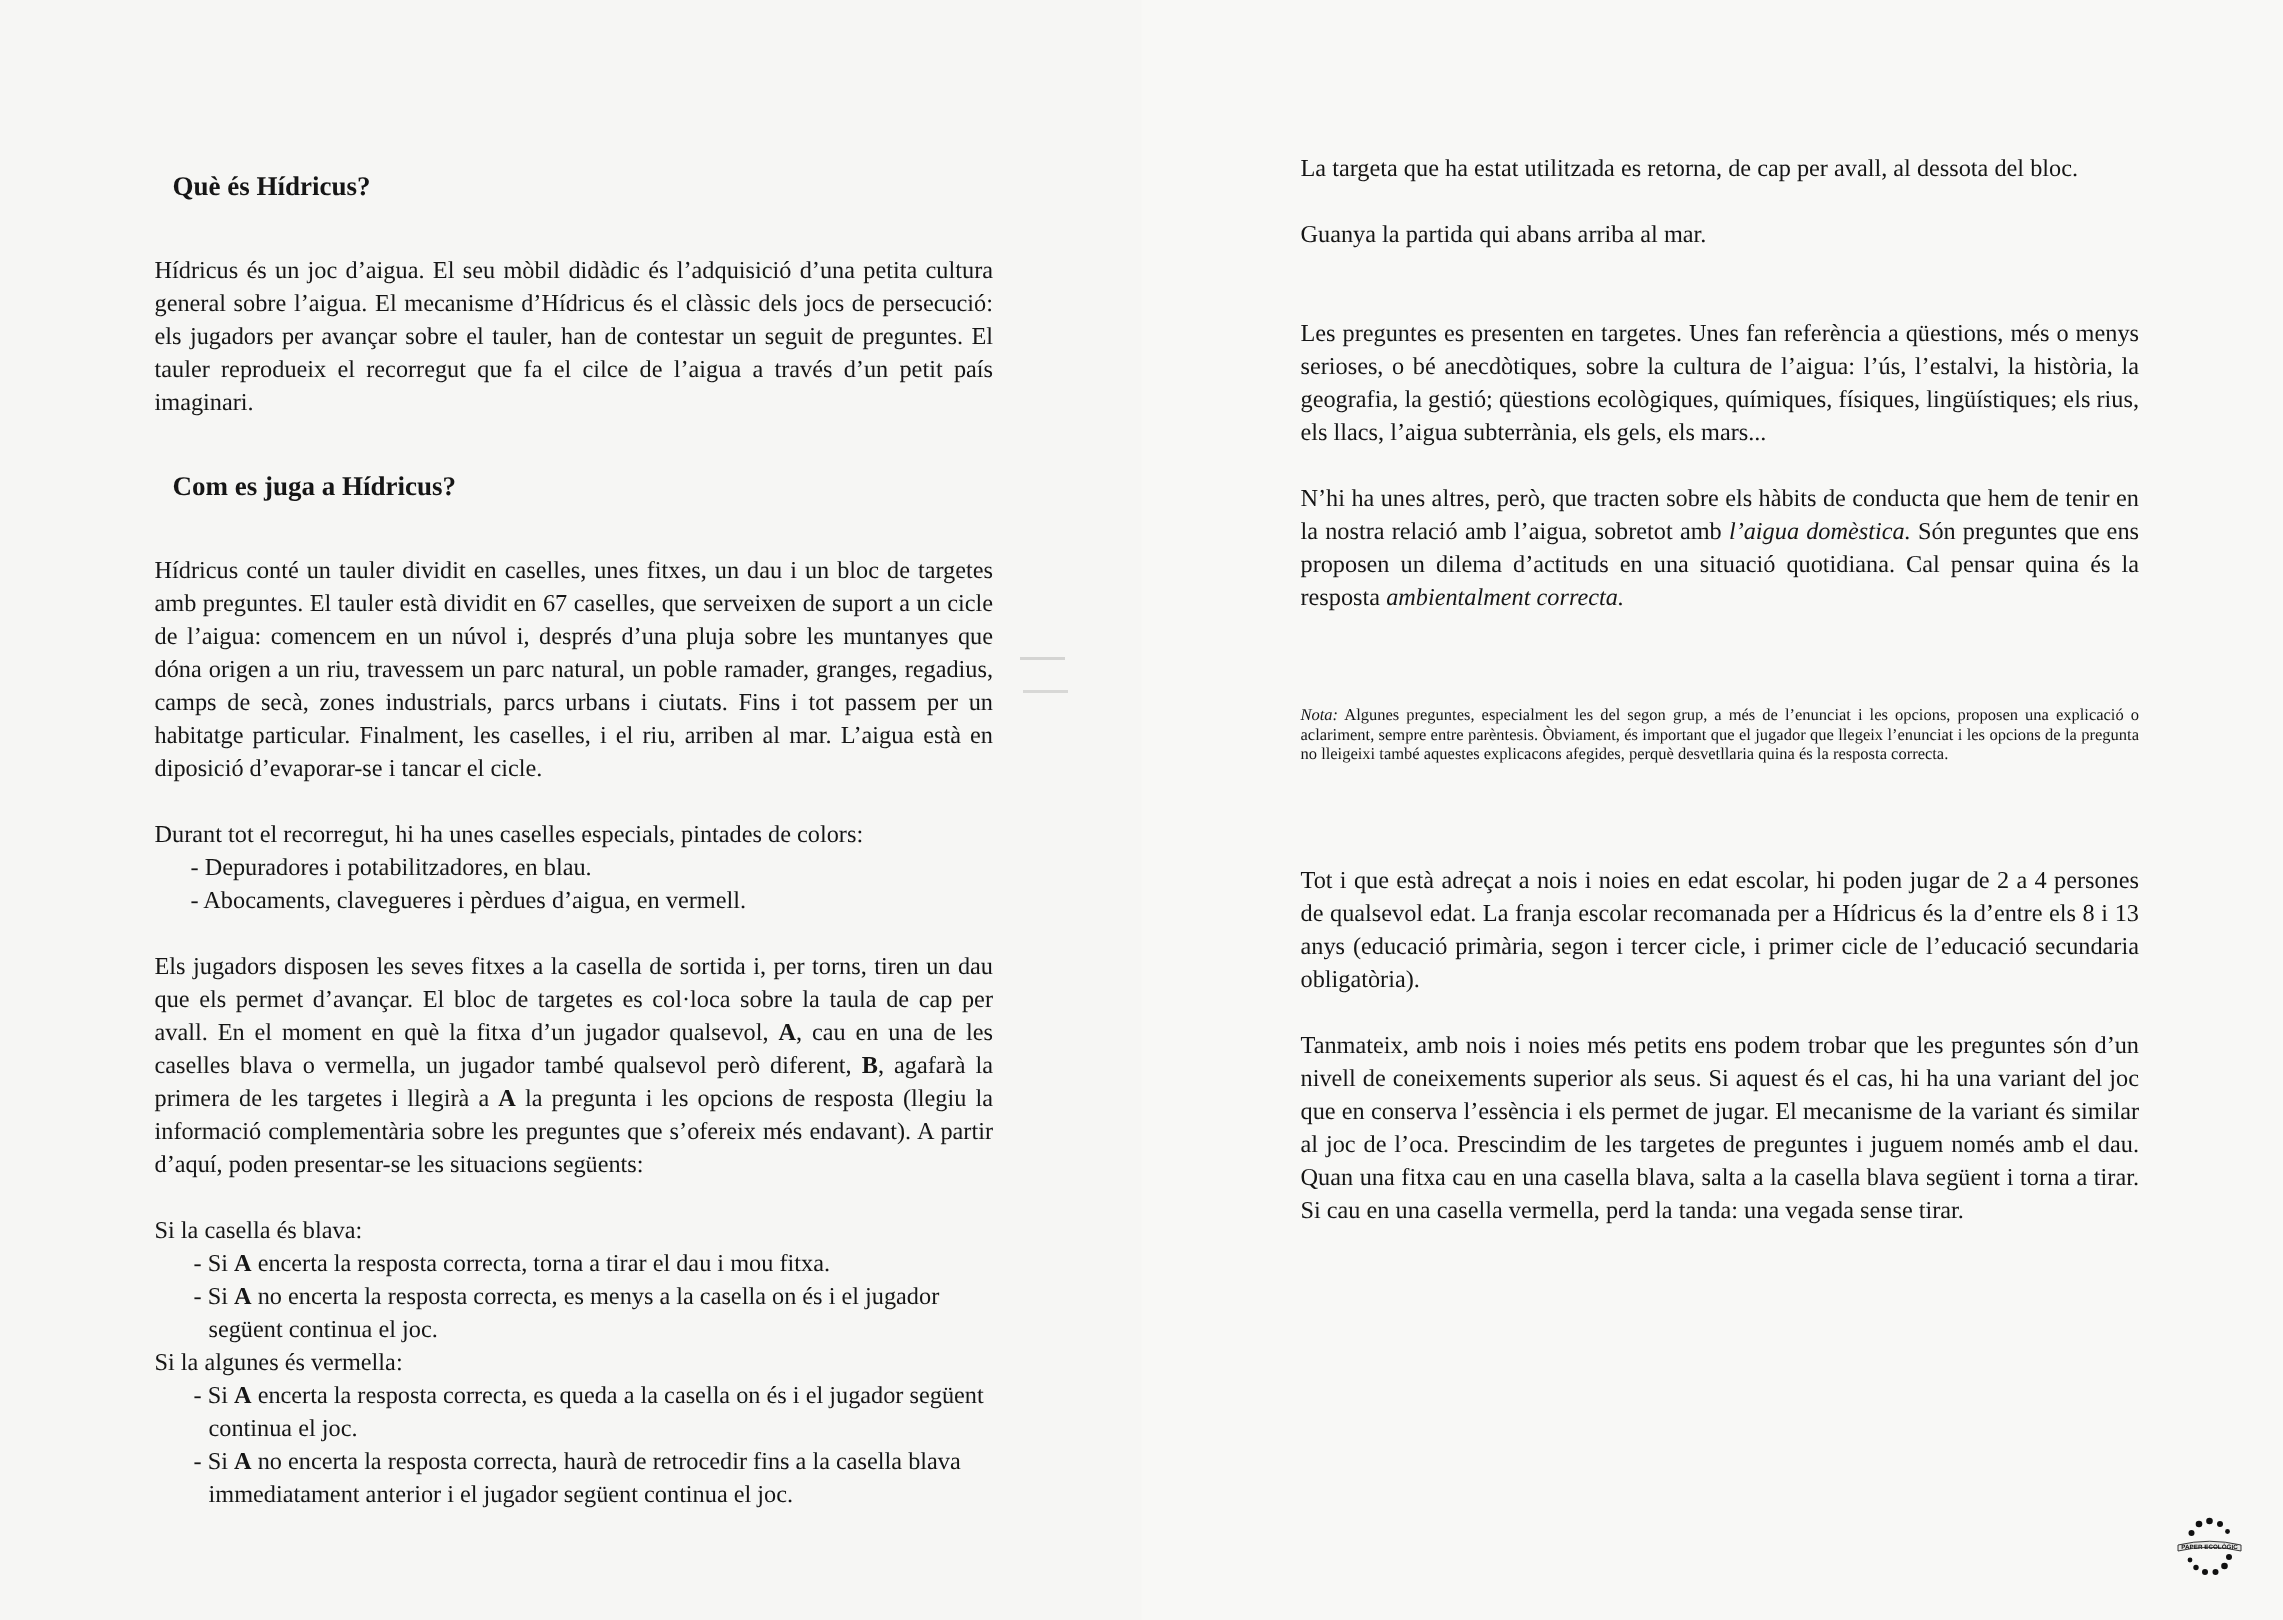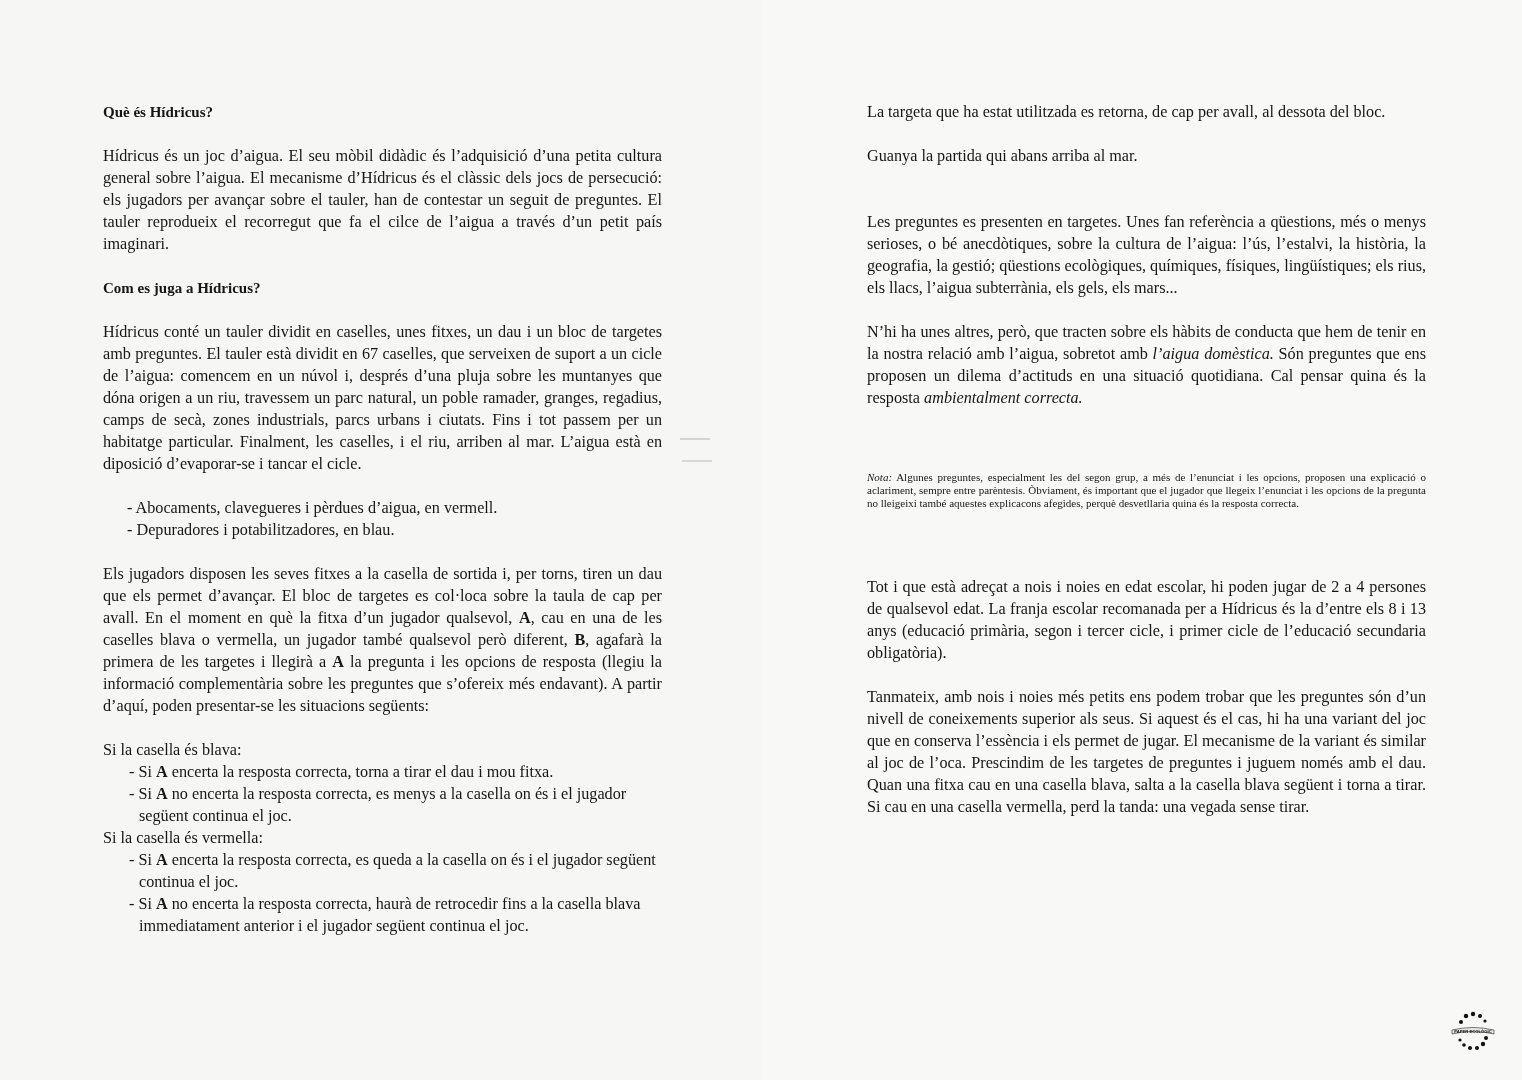--- a/index.html
+++ b/index.html
@@ -16,21 +16,21 @@
   .page-left { left: 0; width: 761px; background: #f6f6f4; }
   .page-right { left: 761px; width: 761px; background: #f8f8f6; }
   .col {
     position: absolute;
     font-size: 16.2px;
     line-height: 22px;
   }
   .col-left { left: 103px; top: 101px; width: 559px; }
   .col-right { left: 867px; top: 101px; width: 559px; }
   h2 {
-    font-size: 15px; font-weight: bold; margin: 0; line-height: 22px;
+    font-size: 18px; font-weight: bold; margin: 12px; line-height: 22px;
   }
   p { margin: 0; text-align: justify; }
   .gap { height: 22px; }
   .list { margin: 0; padding: 0; list-style: none; }
   .list li { padding-left: 22px; text-indent: 0; }
   .list.tight li { padding-left: 24px; }
   .sub li { padding-left: 36px; text-indent: -10px; }
   .note {
     font-size: 11px; line-height: 13px; text-align: justify;
   }
@@ -58,38 +58,39 @@
 
 <div class="col col-left">
   <h2>Què és Hídricus?</h2>
   <div class="gap"></div>
   <p>Hídricus és un joc d’aigua. El seu mòbil didàdic és l’adquisició d’una petita cultura general sobre l’aigua. El mecanisme d’Hídricus és el clàssic dels jocs de persecució: els jugadors per avançar sobre el tauler, han de contestar un seguit de preguntes. El tauler reprodueix el recorregut que fa el cilce de l’aigua a través d’un petit país imaginari.</p>
   <div class="gap"></div>
   <h2>Com es juga a Hídricus?</h2>
   <div class="gap"></div>
   <p>Hídricus conté un tauler dividit en caselles, unes fitxes, un dau i un bloc de targetes amb preguntes. El tauler està dividit en 67 caselles, que serveixen de suport a un cicle de l’aigua: comencem en un núvol i, després d’una pluja sobre les muntanyes que dóna origen a un riu, travessem un parc natural, un poble ramader, granges, regadius, camps de secà, zones industrials, parcs urbans i ciutats. Fins i tot passem per un habitatge particular. Finalment, les caselles, i el riu, arriben al mar. L’aigua està en diposició d’evaporar-se i tancar el cicle.</p>
   <div class="gap"></div>
+  <p>Durant tot el recorregut, hi ha unes caselles especials, pintades de colors:</p>
   <ul class="list tight">
+    <li>- Depuradores i potabilitzadores, en blau.</li>
     <li>- Abocaments, clavegueres i pèrdues d’aigua, en vermell.</li>
-    <li>- Depuradores i potabilitzadores, en blau.</li>
   </ul>
   <div class="gap"></div>
   <p>
     <span>Els jugadors disposen les seves fitxes a la casella de sortida i, per torns, tiren un dau que els permet d’avançar. El bloc de targetes es col·loca sobre la taula de cap per avall. En el moment en què la fitxa d’un jugador qualsevol, </span><b>A</b><span>, cau en una de les caselles blava o vermella, un jugador també qualsevol però diferent, </span><b>B</b><span>, agafarà la primera de les targetes i llegirà a </span><b>A</b><span> la pregunta i les opcions de resposta (llegiu la informació complementària sobre les preguntes que s’ofereix més endavant). A partir d’aquí, poden presentar-se les situacions següents:</span>
   </p>
   <div class="gap"></div>
   <div>
     <p>Si la casella és blava:</p>
     <ul class="list sub">
       <li><span>- Si </span><b>A</b><span> encerta la resposta correcta, torna a tirar el dau i mou fitxa.</span></li>
       <li><span>- Si </span><b>A</b><span> no encerta la resposta correcta, es menys a la casella on és i el jugador següent continua el joc.</span></li>
     </ul>
   </div>
   <div>
-    <p>Si la casella és vermella:</p>
+    <p>Si la algunes és vermella:</p>
     <ul class="list sub">
       <li><span>- Si </span><b>A</b><span> encerta la resposta correcta, es queda a la casella on és i el jugador següent continua el joc.</span></li>
       <li><span>- Si </span><b>A</b><span> no encerta la resposta correcta, haurà de retrocedir fins a la casella blava immediatament anterior i el jugador següent continua el joc.</span></li>
     </ul>
   </div>
 </div>
 
 <div class="col col-right">
   <p>La targeta que ha estat utilitzada es retorna, de cap per avall, al dessota del bloc.</p>
   <div class="gap"></div>

